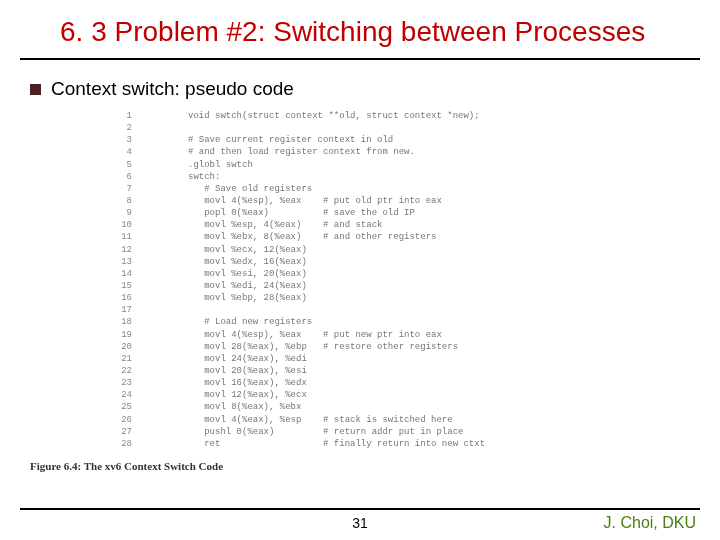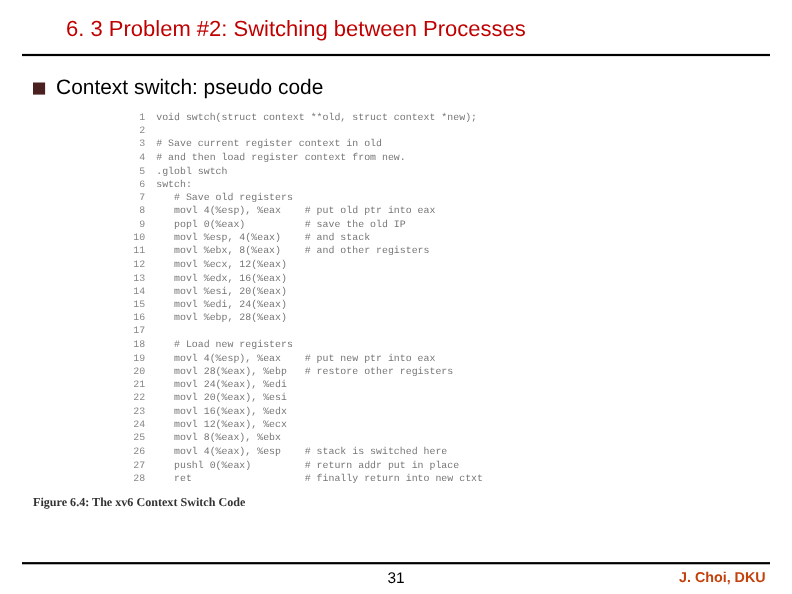--- a/index.html
+++ b/index.html
@@ -9,21 +9,21 @@
     background: #fff;
     font-family: Arial, sans-serif;
     position: relative;
     overflow: hidden;
   }
   .title-area {
     padding: 16px 30px 6px 60px;
   }
   .title {
     color: #c00000;
-    font-size: 20px;
+    font-size: 28px;
     font-weight: 400;
   }
   .title-underline {
     margin: 4px 20px 0 20px;
     height: 2px;
     background: #000;
   }
   .content {
     padding: 18px 36px 0 30px;
   }
@@ -52,21 +52,21 @@
     white-space: pre;
   }
   .code-row { display: flex; }
   .ln {
     width: 22px;
     text-align: right;
     padding-right: 10px;
     color: #888;
     flex-shrink: 0;
   }
-  .ct { flex: 1; }
+  .ct { flex: 1; margin-left: 46px; }
   .caption {
     text-align: left;
     font-family: Georgia, serif;
     font-size: 11px;
     color: #555;
     margin-top: 10px;
   }
   .caption b { color: #333; }
   .footer {
     position: absolute;
@@ -88,23 +88,23 @@
   }
   .page-num {
     position: absolute;
     left: 50%;
     transform: translateX(-50%);
     font-size: 14px;
     color: #000;
   }
   .author {
     margin-left: auto;
-    font-size: 13px;
-    font-weight: bold;
-    color: #c2410c;
+    font-size: 16px;
+    font-weight: normal;
+    color: #4d7c0f;
   }
 </style>
 </head>
 <body>
 
 <div class="title-area">
   <div class="title">6. 3 Problem #2: Switching between Processes</div>
 </div>
 <div class="title-underline"></div>
 

